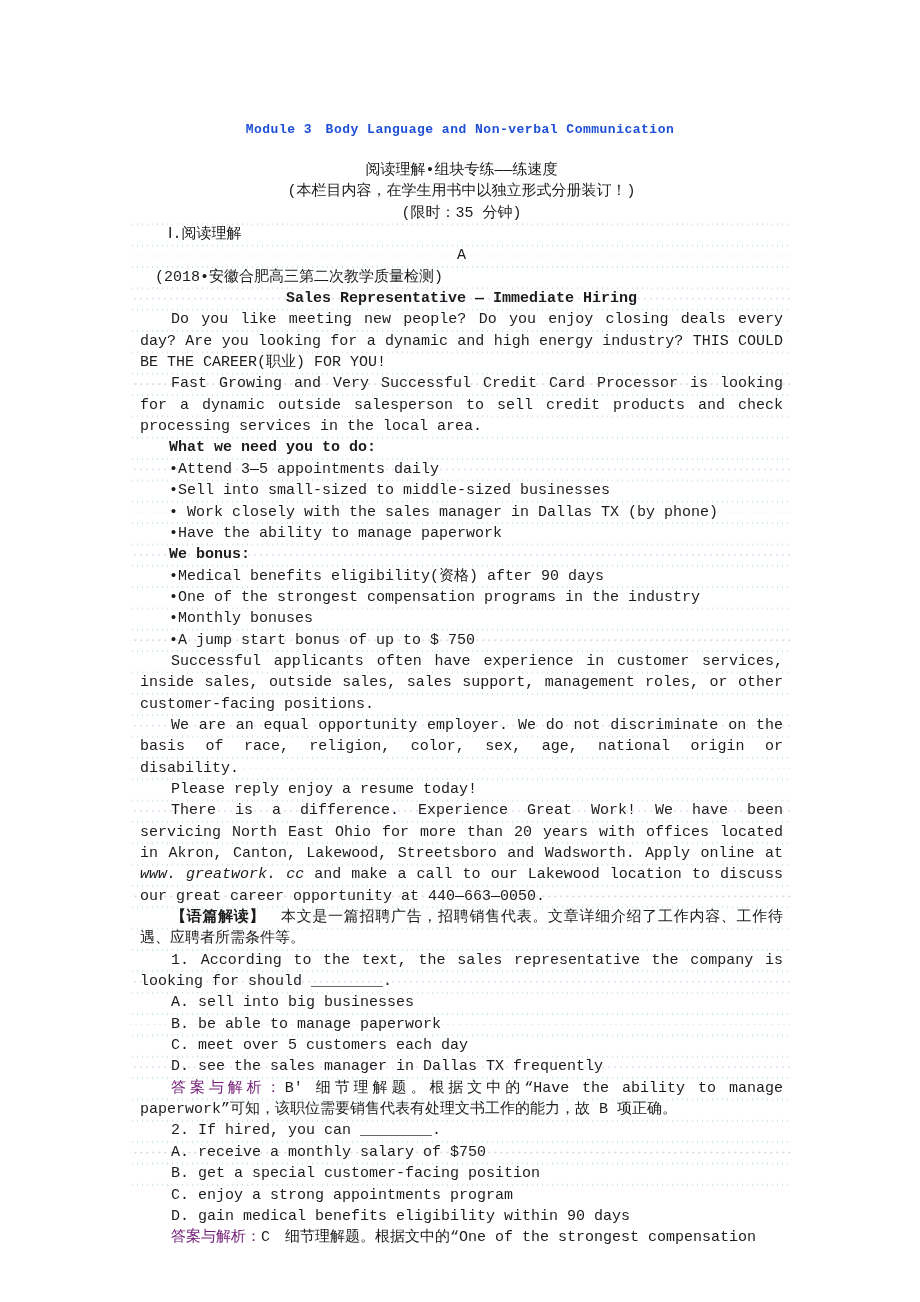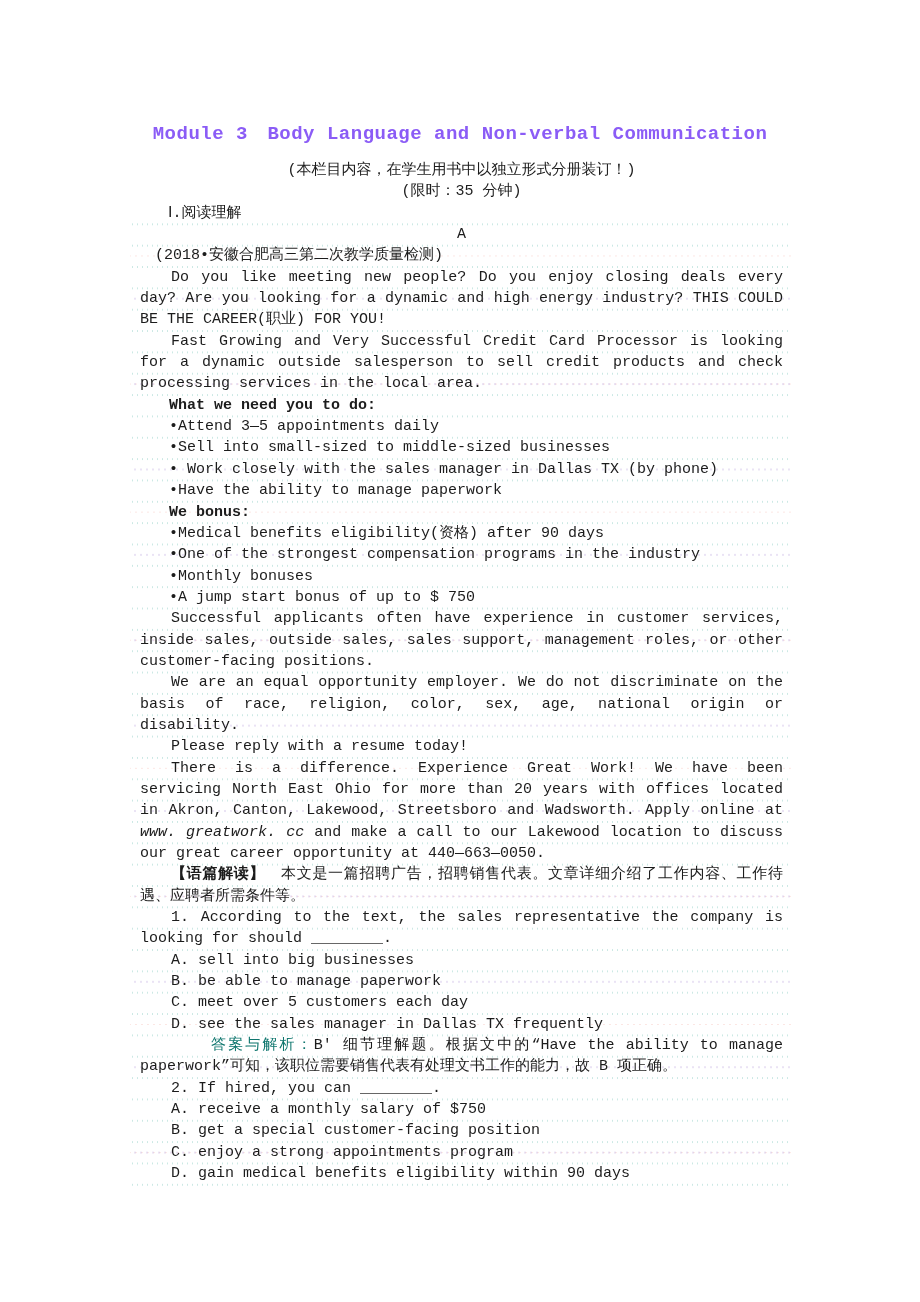--- a/index.html
+++ b/index.html
@@ -19,75 +19,78 @@
       radial-gradient(circle, rgba(140,205,195,0.45) 0.8px, transparent 1px),
       radial-gradient(circle, rgba(195,175,225,0.35) 0.8px, transparent 1px),
       radial-gradient(circle, rgba(245,185,175,0.35) 0.8px, transparent 1px);
     background-size:5px 21.35px, 6px 85.4px, 6px 128.1px;
     background-position:0 18px, 2px 39px, 3px 103px;
     pointer-events:none;
   }
   h1.doc-title{
     position:absolute;top:120px;left:0;width:100%;
     margin:0;text-align:center;
-    font-size:19px;font-weight:bold;
-    color:#8b5cf6;
+    font-size:13px;font-weight:bold;
+    color:#1d4ed8;
     letter-spacing:0.5px;
   }
   .content{
     position:absolute;left:140px;top:160px;width:643px;
     font-size:15px;line-height:21.35px;
   }
   .line{margin:0;}
   .center{text-align:center;}
   .bold{font-weight:bold;}
   .ind{text-indent:31px;text-align:justify;}
   .plain-ind{text-indent:31px;}
   .pad15{padding-left:15px;}
   .pad28{padding-left:28px;}
   .pad29{padding-left:29px;}
   .pad31{padding-left:31px;}
-  .seg-red{color:#0f766e;margin-left:40px;}
+  .seg-red{color:#701a75;}
   .seg-italic{font-style:italic;}
   .seg-bold{font-weight:bold;}
 </style>
 </head>
 <body>
 
 <div class="page">
   <div class="dots"></div>
   <h1 class="doc-title">Module 3　Body Language and Non-verbal Communication</h1>
   <div class="content" id="content">
+      <p class="line center"><span>阅读理解•组块专练——练速度</span></p>
       <p class="line center"><span>(本栏目内容，在学生用书中以独立形式分册装订！)</span></p>
       <p class="line center"><span>(限时：35 分钟)</span></p>
       <p class="line pad28"><span>Ⅰ.阅读理解</span></p>
       <p class="line center"><span>A</span></p>
       <p class="line pad15"><span>(2018•安徽合肥高三第二次教学质量检测)</span></p>
+      <p class="line center bold"><span>Sales Representative — Immediate Hiring</span></p>
       <p class="line ind"><span>Do you like meeting new people? Do you enjoy closing deals every day? Are you looking for a dynamic and high energy industry? THIS COULD BE THE CAREER(职业) FOR YOU!</span></p>
       <p class="line ind"><span>Fast Growing and Very Successful Credit Card Processor is looking for a dynamic outside salesperson to sell credit products and check processing services in the local area.</span></p>
       <p class="line pad29 bold"><span>What we need you to do:</span></p>
       <p class="line pad29"><span>•Attend 3—5 appointments daily</span></p>
       <p class="line pad29"><span>•Sell into small-sized to middle-sized businesses</span></p>
       <p class="line pad29"><span>• Work closely with the sales manager in Dallas TX (by phone)</span></p>
       <p class="line pad29"><span>•Have the ability to manage paperwork</span></p>
       <p class="line pad29 bold"><span>We bonus:</span></p>
       <p class="line pad29"><span>•Medical benefits eligibility(资格) after 90 days</span></p>
       <p class="line pad29"><span>•One of the strongest compensation programs in the industry</span></p>
       <p class="line pad29"><span>•Monthly bonuses</span></p>
       <p class="line pad29"><span>•A jump start bonus of up to $ 750</span></p>
       <p class="line ind"><span>Successful applicants often have experience in customer services, inside sales, outside sales, sales support, management roles, or other customer-facing positions.</span></p>
       <p class="line ind"><span>We are an equal opportunity employer. We do not discriminate on the basis of race, religion, color, sex, age, national origin or disability.</span></p>
-      <p class="line plain-ind"><span>Please reply with a resume today!</span></p>
+      <p class="line plain-ind"><span>Please reply enjoy a resume today!</span></p>
       <p class="line ind"><span>There is a difference. Experience Great Work! We have been servicing North East Ohio for more than 20 years with offices located in Akron, Canton, Lakewood, Streetsboro and Wadsworth. Apply online at </span><span class="seg-italic">www. greatwork. cc</span><span> and make a call to our Lakewood location to discuss our great career opportunity at 440—663—0050.</span></p>
       <p class="line ind"><span class="seg-bold">【语篇解读】</span><span>　本文是一篇招聘广告，招聘销售代表。文章详细介绍了工作内容、工作待遇、应聘者所需条件等。</span></p>
       <p class="line ind"><span>1. According to the text, the sales representative the company is looking for should ________.</span></p>
       <p class="line pad31"><span>A. sell into big businesses</span></p>
       <p class="line pad31"><span>B. be able to manage paperwork</span></p>
       <p class="line pad31"><span>C. meet over 5 customers each day</span></p>
       <p class="line pad31"><span>D. see the sales manager in Dallas TX frequently</span></p>
       <p class="line ind"><span class="seg-red">答案与解析：</span><span>B′ 细节理解题。根据文中的“Have the ability to manage paperwork”可知，该职位需要销售代表有处理文书工作的能力，故 B 项正确。</span></p>
       <p class="line plain-ind"><span>2. If hired, you can ________.</span></p>
       <p class="line pad31"><span>A. receive a monthly salary of $750</span></p>
       <p class="line pad31"><span>B. get a special customer-facing position</span></p>
       <p class="line pad31"><span>C. enjoy a strong appointments program</span></p>
       <p class="line pad31"><span>D. gain medical benefits eligibility within 90 days</span></p>
+      <p class="line ind"><span class="seg-red">答案与解析：</span><span>C　细节理解题。根据文中的“One of the strongest compensation</span></p>
     </div>
 </div>
 
 </body></html>

